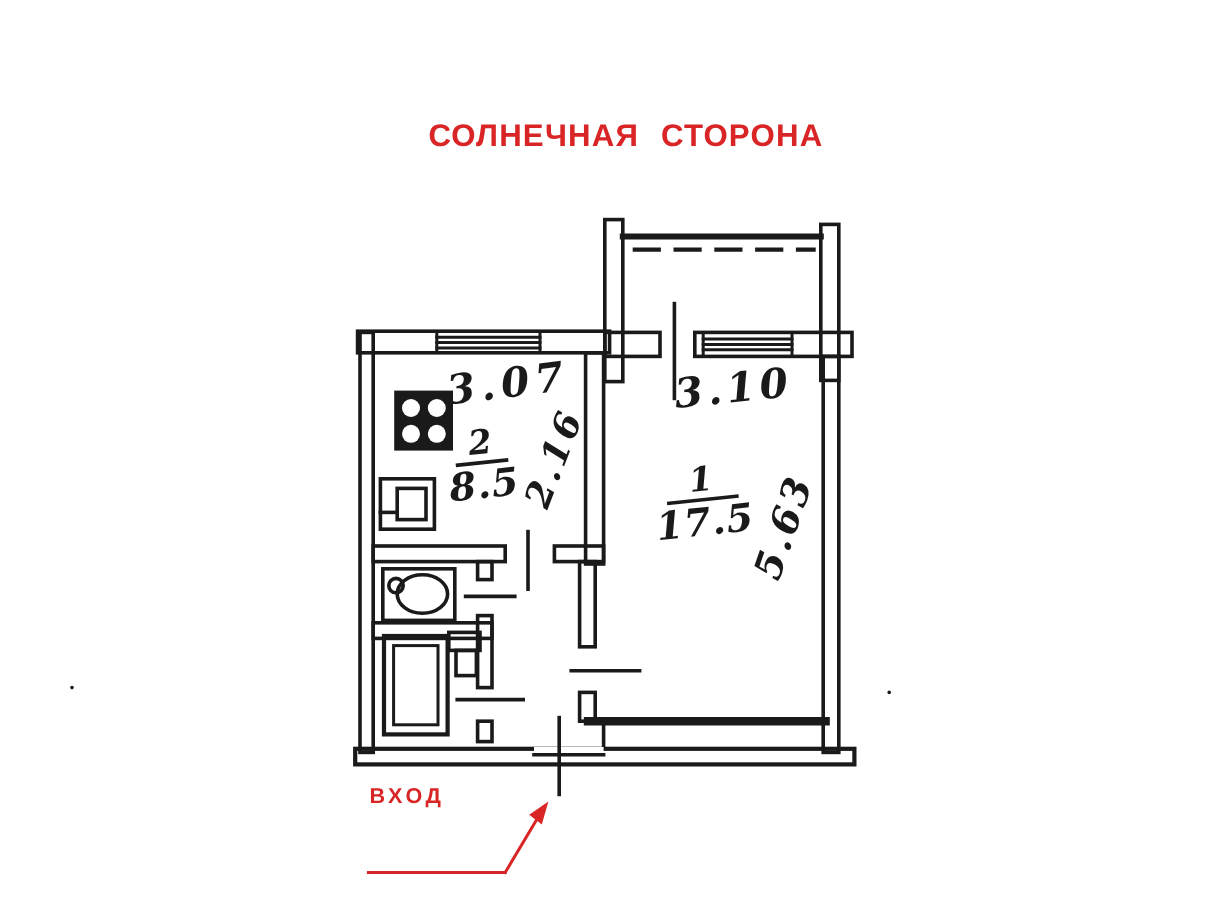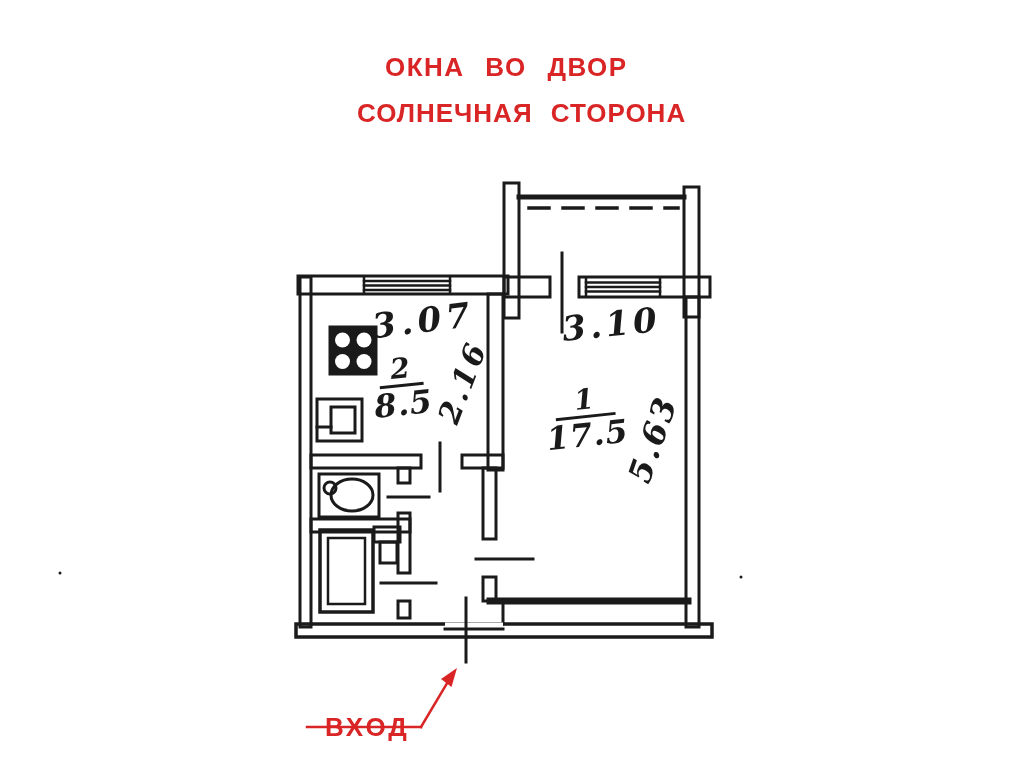--- a/index.html
+++ b/index.html
@@ -8,21 +8,21 @@
     overflow:hidden;font-family:"Liberation Sans",sans-serif;
   }
   svg{position:absolute;left:0;top:0;}
   
   .red-note{
     position:absolute;color:#d92525;font-weight:bold;
     font-family:"Liberation Sans",sans-serif;white-space:nowrap;
   }
   .title1{left:385px;top:52px;font-size:26px;letter-spacing:1.5px;word-spacing:12px;}
   .title2{left:357px;top:98px;font-size:26px;letter-spacing:1px;word-spacing:10px;}
-  .vhod{left:308px;top:712px;font-size:26px;letter-spacing:3px;margin-left:17px;}
+  .vhod{left:308px;top:653px;font-size:18px;letter-spacing:3px;}
   
   .hw{
     position:absolute;color:#1a1a1a;font-family:"DejaVu Serif",serif;
     font-style:italic;font-weight:700;white-space:nowrap;
   }
   .kw{left:372px;top:300px;font-size:34px;letter-spacing:5px;transform:rotate(-7deg);}
   .lw{left:562px;top:304px;font-size:34px;letter-spacing:4px;transform:rotate(-6deg);}
   .kd{left:402px;top:362px;width:120px;height:40px;display:flex;align-items:center;justify-content:center;
       font-size:30px;letter-spacing:3px;transform:rotate(-69deg);}
   .ld{left:593px;top:419px;width:120px;height:40px;display:flex;align-items:center;justify-content:center;
@@ -134,21 +134,20 @@
       <line x1="421" y1="727" x2="449" y2="680"></line>
       <polygon points="457,668 451.5,687 441,679" fill="#d92525" stroke="none"></polygon>
     </g>
 
     <g fill="#1a1a1a" stroke="none">
       <circle cx="60" cy="573" r="1.5"></circle>
       <circle cx="741" cy="577" r="1.5"></circle>
     </g>
   </svg>
 
-  <div class="red-note title1">ОКНА  ВО  ДВОР</div>
   <div class="red-note title2">СОЛНЕЧНАЯ  СТОРОНА</div>
   <div class="red-note vhod">ВХОД</div>
 
   <div class="hw kw">3.07</div>
   <div class="hw kd">2.16</div>
   <div class="hw frac frac-k">
     <span class="num">2</span>
     <span class="area">8.5</span>
   </div>
 

